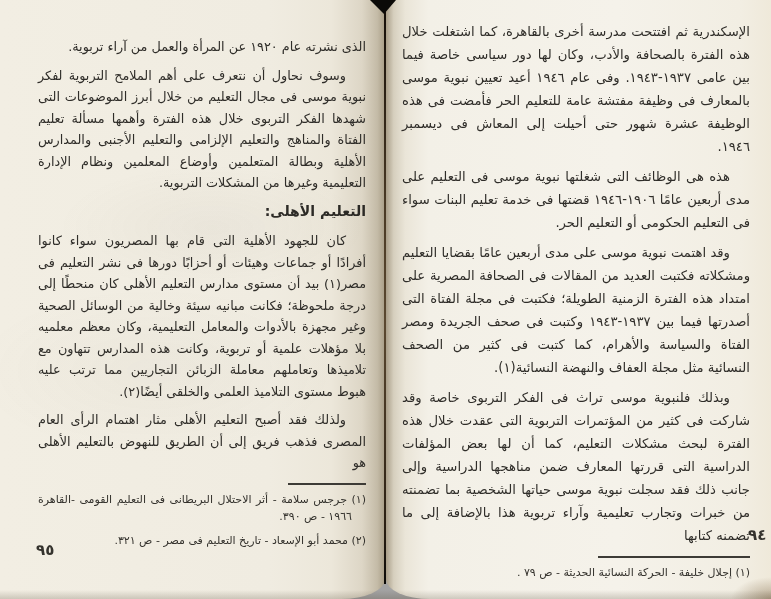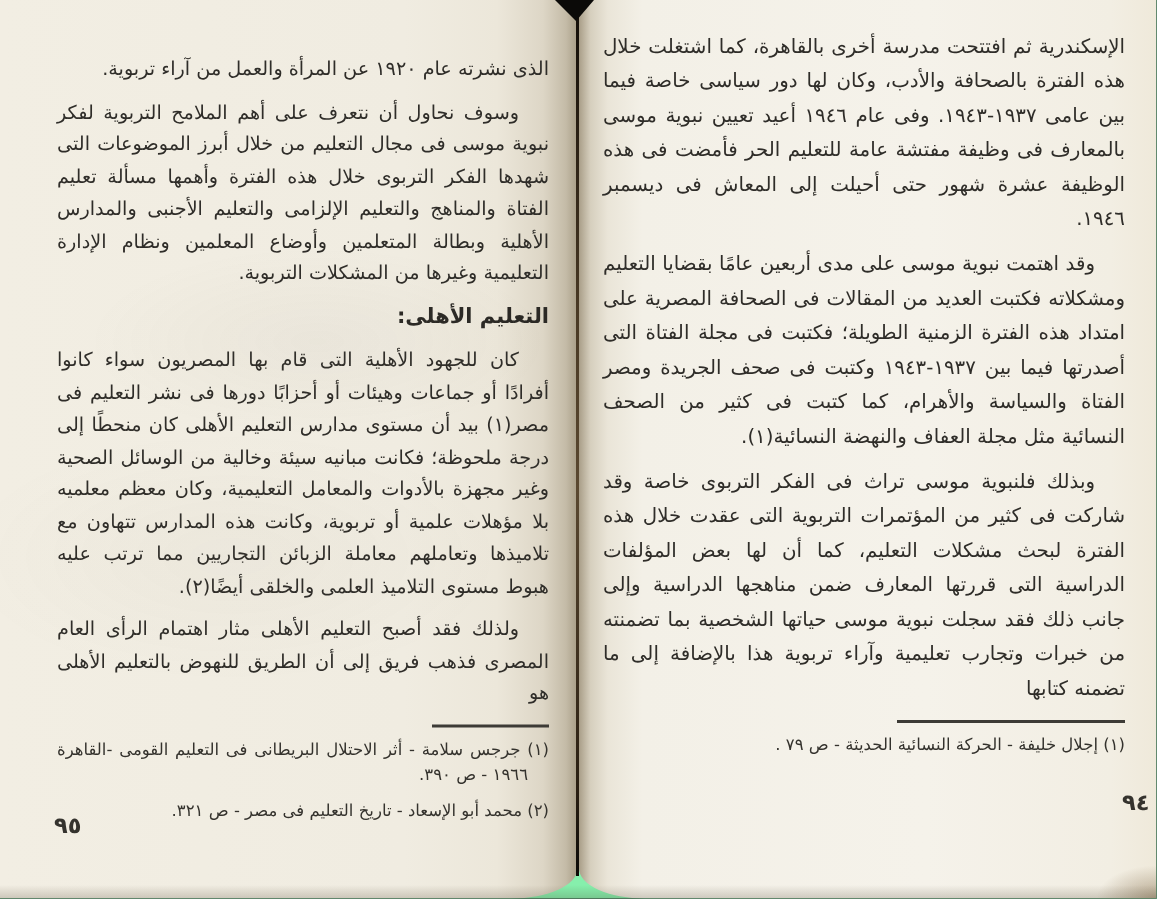--- a/index.html
+++ b/index.html
@@ -1,19 +1,19 @@
 <!DOCTYPE html>
 <html lang="ar"><head>
 <meta charset="utf-8">
 <style>
   html, body { margin: 0; padding: 0; background: #222; }
   .photo {
     position: relative;
     width: 771px; height: 599px;
-    background: #86efac;
+    background: #a3a3a3;
     overflow: hidden;
     font-family: "DejaVu Sans", sans-serif;
     color: #2f2d29;
   }
   
   .page { position: absolute; top: 0; height: 599px; }
   .page-left {
     left: 0; width: 385px;
     background: linear-gradient(to right,
       #f2eee3 0%, #f0ece1 70%, #ece7da 86%, #ddd6c6 94%, #c4bba7 98%, #a89d86 100%);
@@ -97,20 +97,21 @@
         <p class="footnote footnote-wrap-indent">(١) جرجس سلامة - أثر الاحتلال البريطانى فى التعليم القومى -القاهرة ١٩٦٦ - ص ٣٩٠.</p>
         <p class="footnote footnote-wrap-indent">(٢) محمد أبو الإسعاد - تاريخ التعليم فى مصر - ص ٣٢١.</p>
       </div>
     </div>
     <div class="page-number page-number-left">٩٥</div>
   </div>
 
   <div class="page page-right">
     <div class="column column-right">
       <p>الإسكندرية ثم افتتحت مدرسة أخرى بالقاهرة، كما اشتغلت خلال هذه الفترة بالصحافة والأدب، وكان لها دور سياسى خاصة فيما بين عامى ١٩٣٧-١٩٤٣. وفى عام ١٩٤٦ أعيد تعيين نبوية موسى بالمعارف فى وظيفة مفتشة عامة للتعليم الحر فأمضت فى هذه الوظيفة عشرة شهور حتى أحيلت إلى المعاش فى ديسمبر ١٩٤٦.</p>
+      <p class="para-indent">هذه هى الوظائف التى شغلتها نبوية موسى فى التعليم على مدى أربعين عامًا ١٩٠٦-١٩٤٦ قضتها فى خدمة تعليم البنات سواء فى التعليم الحكومى أو التعليم الحر.</p>
       <p class="para-indent">وقد اهتمت نبوية موسى على مدى أربعين عامًا بقضايا التعليم ومشكلاته فكتبت العديد من المقالات فى الصحافة المصرية على امتداد هذه الفترة الزمنية الطويلة؛ فكتبت فى مجلة الفتاة التى أصدرتها فيما بين ١٩٣٧-١٩٤٣ وكتبت فى صحف الجريدة ومصر الفتاة والسياسة والأهرام، كما كتبت فى كثير من الصحف النسائية مثل مجلة العفاف والنهضة النسائية(١).</p>
       <p class="para-indent">وبذلك فلنبوية موسى تراث فى الفكر التربوى خاصة وقد شاركت فى كثير من المؤتمرات التربوية التى عقدت خلال هذه الفترة لبحث مشكلات التعليم، كما أن لها بعض المؤلفات الدراسية التى قررتها المعارف ضمن مناهجها الدراسية وإلى جانب ذلك فقد سجلت نبوية موسى حياتها الشخصية بما تضمنته من خبرات وتجارب تعليمية وآراء تربوية هذا بالإضافة إلى ما تضمنه كتابها</p>
       <div class="footnote-block">
         <div class="footnote-rule rule-right"></div>
         <p class="footnote footnote-wrap-indent">(١) إجلال خليفة - الحركة النسائية الحديثة - ص ٧٩ .</p>
       </div>
     </div>
     <div class="page-number page-number-right">٩٤</div>
     <div class="corner-shade"></div>
   </div>

